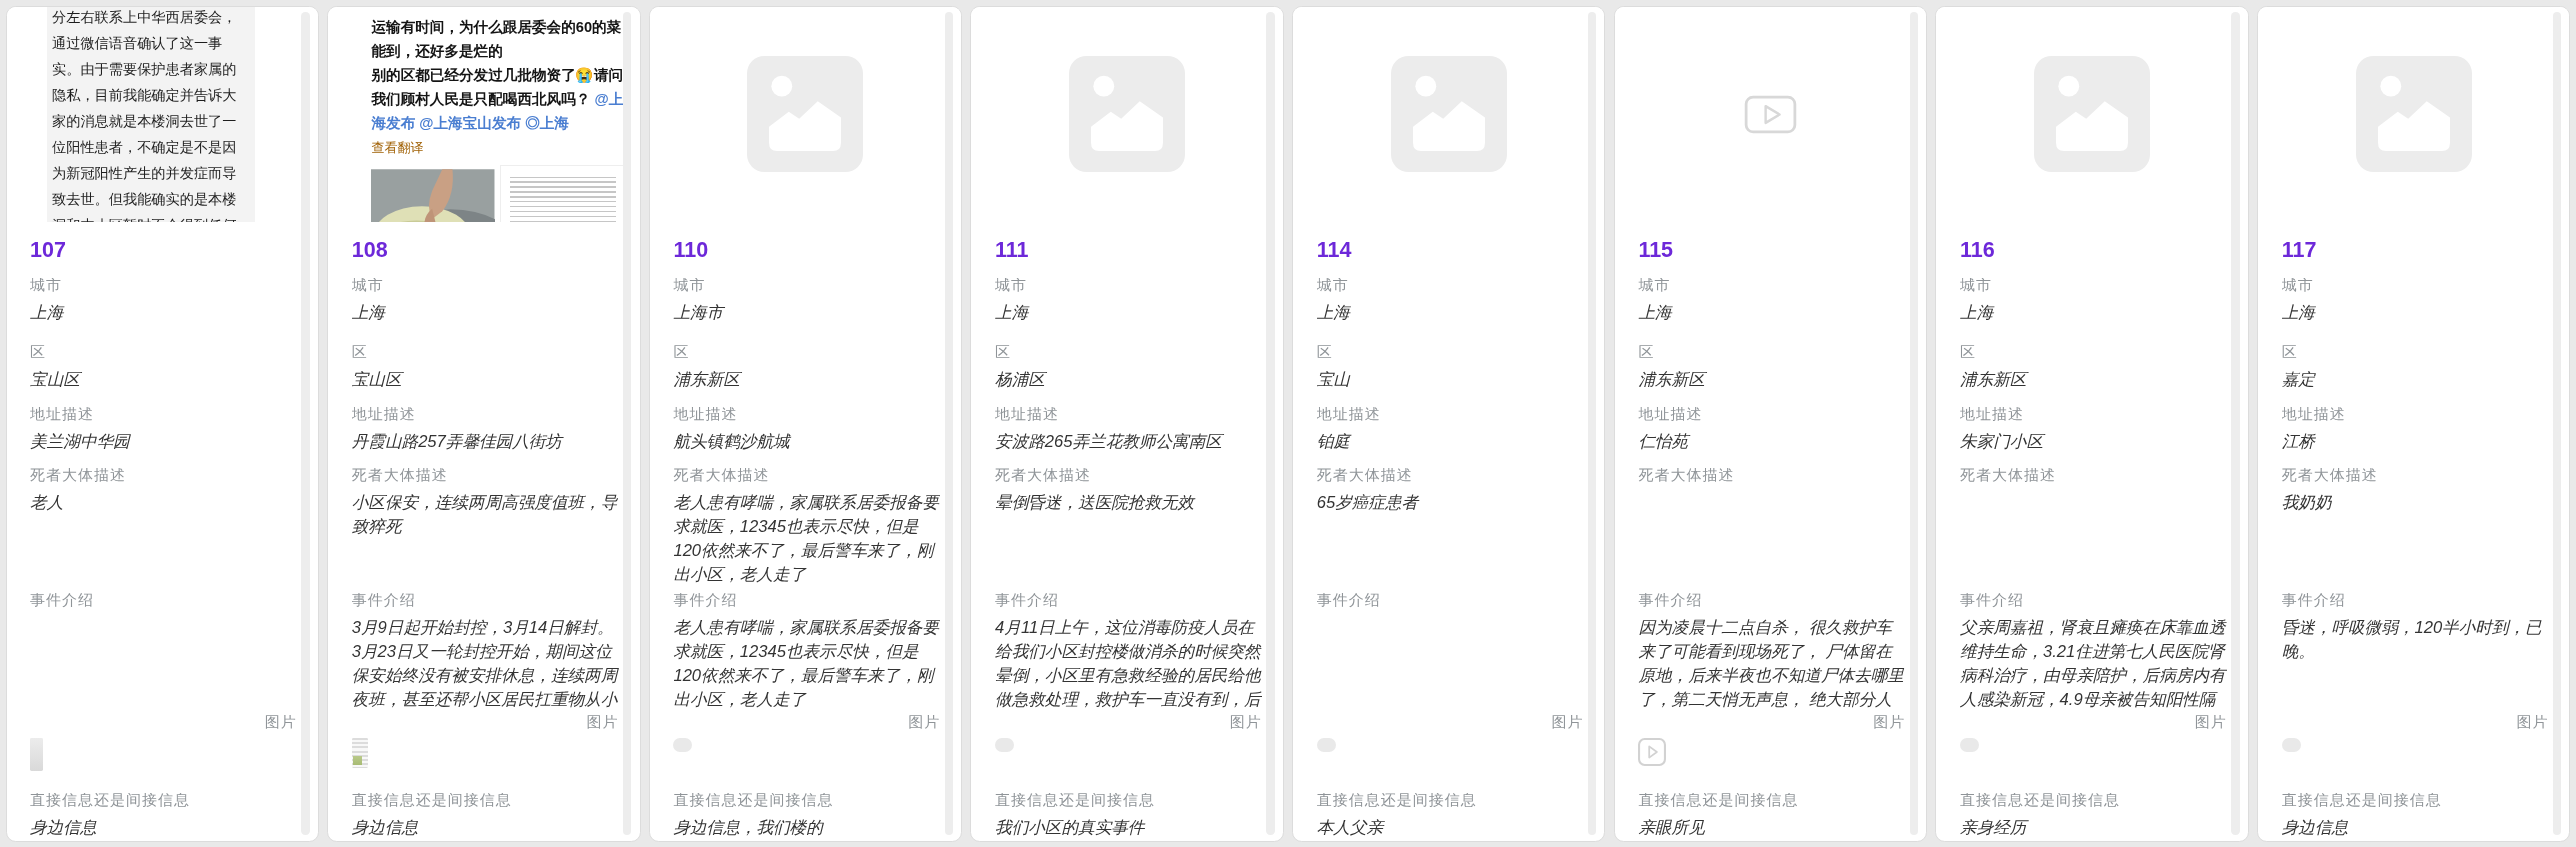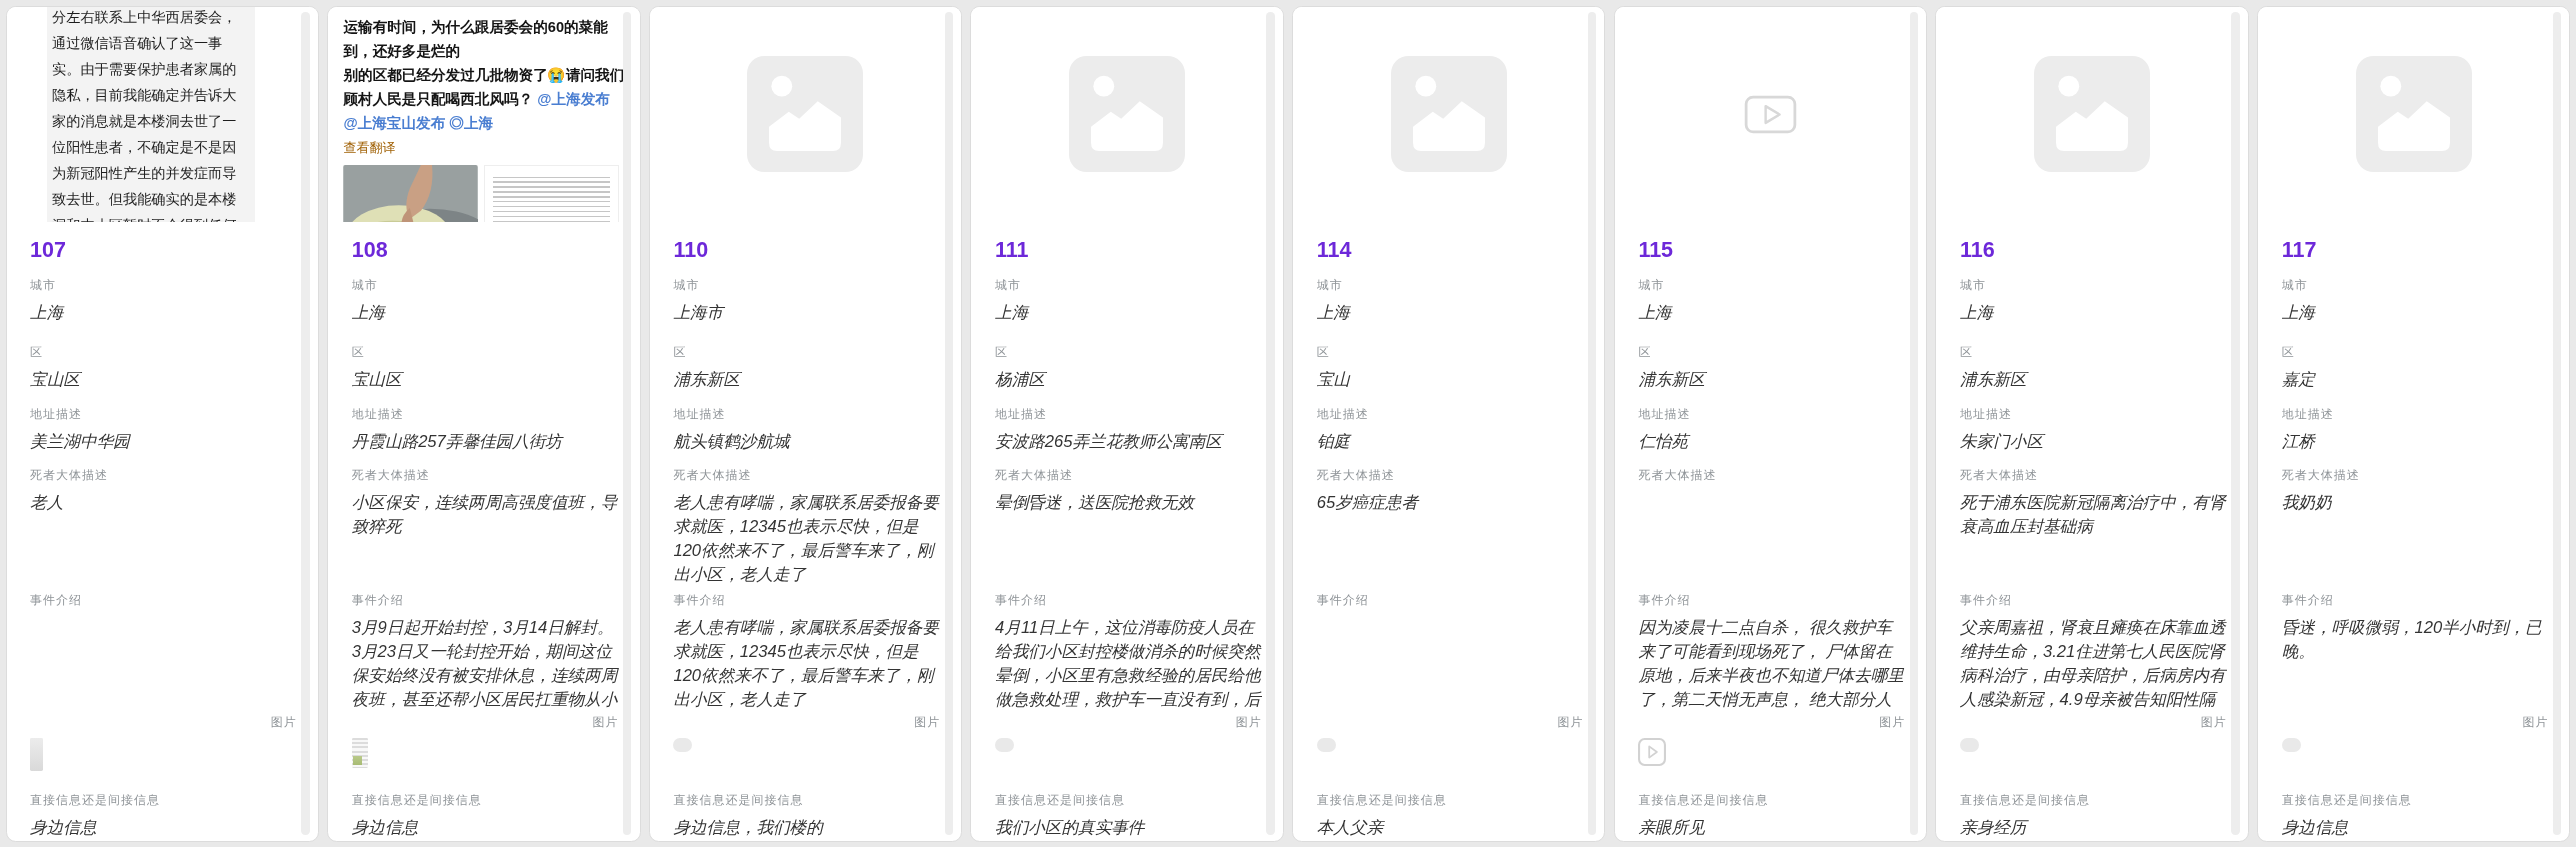--- a/index.html
+++ b/index.html
@@ -3,30 +3,30 @@
 <meta charset="utf-8">
 <style>
   html,body{margin:0;padding:0;background:#e9e9e9;font-family:"Liberation Sans",sans-serif;}
   .board{box-sizing:border-box;width:2576px;height:847px;display:flex;gap:8.3px;padding:5.5px;background:#e9e9e9;overflow:hidden;}
   .card{position:relative;flex:1 1 0;background:#fff;border:0.7px solid #dcdcdc;border-radius:9.7px;overflow:hidden;}
   .card-scrollbar{position:absolute;top:5.5px;bottom:5.5px;right:8.3px;width:8.3px;background:#ededed;border-radius:4.2px;}
   .media{position:relative;height:215px;overflow:hidden;background:#fff;}
   .media.center{display:flex;align-items:center;justify-content:center;}
   .media-textwrap{margin:-5.5px 0 0 40px;width:208px;background:#f3f3f3;padding:2.8px 5.5px;box-sizing:border-box;}
   .media-textwrap p{margin:0;font-size:14.2px;line-height:26px;color:#1d1d1d;}
-  .post{padding:8.3px 14px 0 15.3px;}
+  .post{padding:8.3px 14px 0 15.3px;margin-left:28px;}
   .post-text{margin:0;font-size:14.6px;line-height:24px;font-weight:700;color:#141414;white-space:pre-line;}
   .post-mentions{color:#4a7ed1;font-weight:700;}
   .post-translate{margin-top:4.2px;font-size:13px;color:#a16207;}
   .post-images{display:flex;gap:5.5px;margin-top:8.3px;}
   .img-textshot{width:135px;height:104px;background:#fff;border:0.7px solid #eee;box-sizing:border-box;padding:7px 8.3px;}
   .img-textshot .lines{width:100%;height:100%;background:repeating-linear-gradient(180deg,#ffffff 0 3.5px,#c6c6c6 3.5px 4.9px);}
   .body{padding:16.6px 21px 0 23.6px;}
   .num{margin:0 0 15.3px;font-size:21.5px;line-height:25px;font-weight:700;color:#6d28d9;}
-  .lbl{font-size:12px;line-height:14px;color:#8f9498;letter-spacing:1px;margin-bottom:8.3px;}
+  .lbl{font-size:15px;line-height:14px;color:#8f9498;letter-spacing:1px;margin-bottom:8.3px;}
   .val{font-size:16.6px;line-height:24px;color:#333;font-style:italic;}
   .grp{overflow:hidden;}
   .grp-city{height:67px;}
   .grp-district{height:62px;}
   .grp-addr{height:61px;}
   .grp-dead{height:125px;}
   .grp-event{height:122px;}
   .grp-img{height:78px;text-align:right;}
   .thumb-slot{margin-top:7px;height:35px;display:flex;align-items:flex-start;}
   .thumb-strip{width:12.5px;height:33px;border-radius:1.4px;background:linear-gradient(180deg,#ececec,#d9d9d9);}
@@ -332,21 +332,20 @@
       <div class="grp grp-district">
         <div class="lbl">区</div>
         <div class="val">浦东新区</div>
       </div>
       <div class="grp grp-addr">
         <div class="lbl">地址描述</div>
         <div class="val">朱家门小区</div>
       </div>
       <div class="grp grp-dead">
         <div class="lbl">死者大体描述</div>
-        <div class="val">死于浦东医院新冠隔离治疗中，有肾衰高血压封基础病</div>
       </div>
       <div class="grp grp-event">
         <div class="lbl">事件介绍</div>
         <div class="val">父亲周嘉祖，肾衰且瘫痪在床靠血透维持生命，3.21住进第七人民医院肾病科治疗，由母亲陪护，后病房内有人感染新冠，4.9母亲被告知阳性隔离，父亲…</div>
       </div>
       <div class="grp grp-img">
         <div class="lbl">图片</div>
         <div class="thumb-slot">
             <div class="thumb-pill"></div>
           </div>

